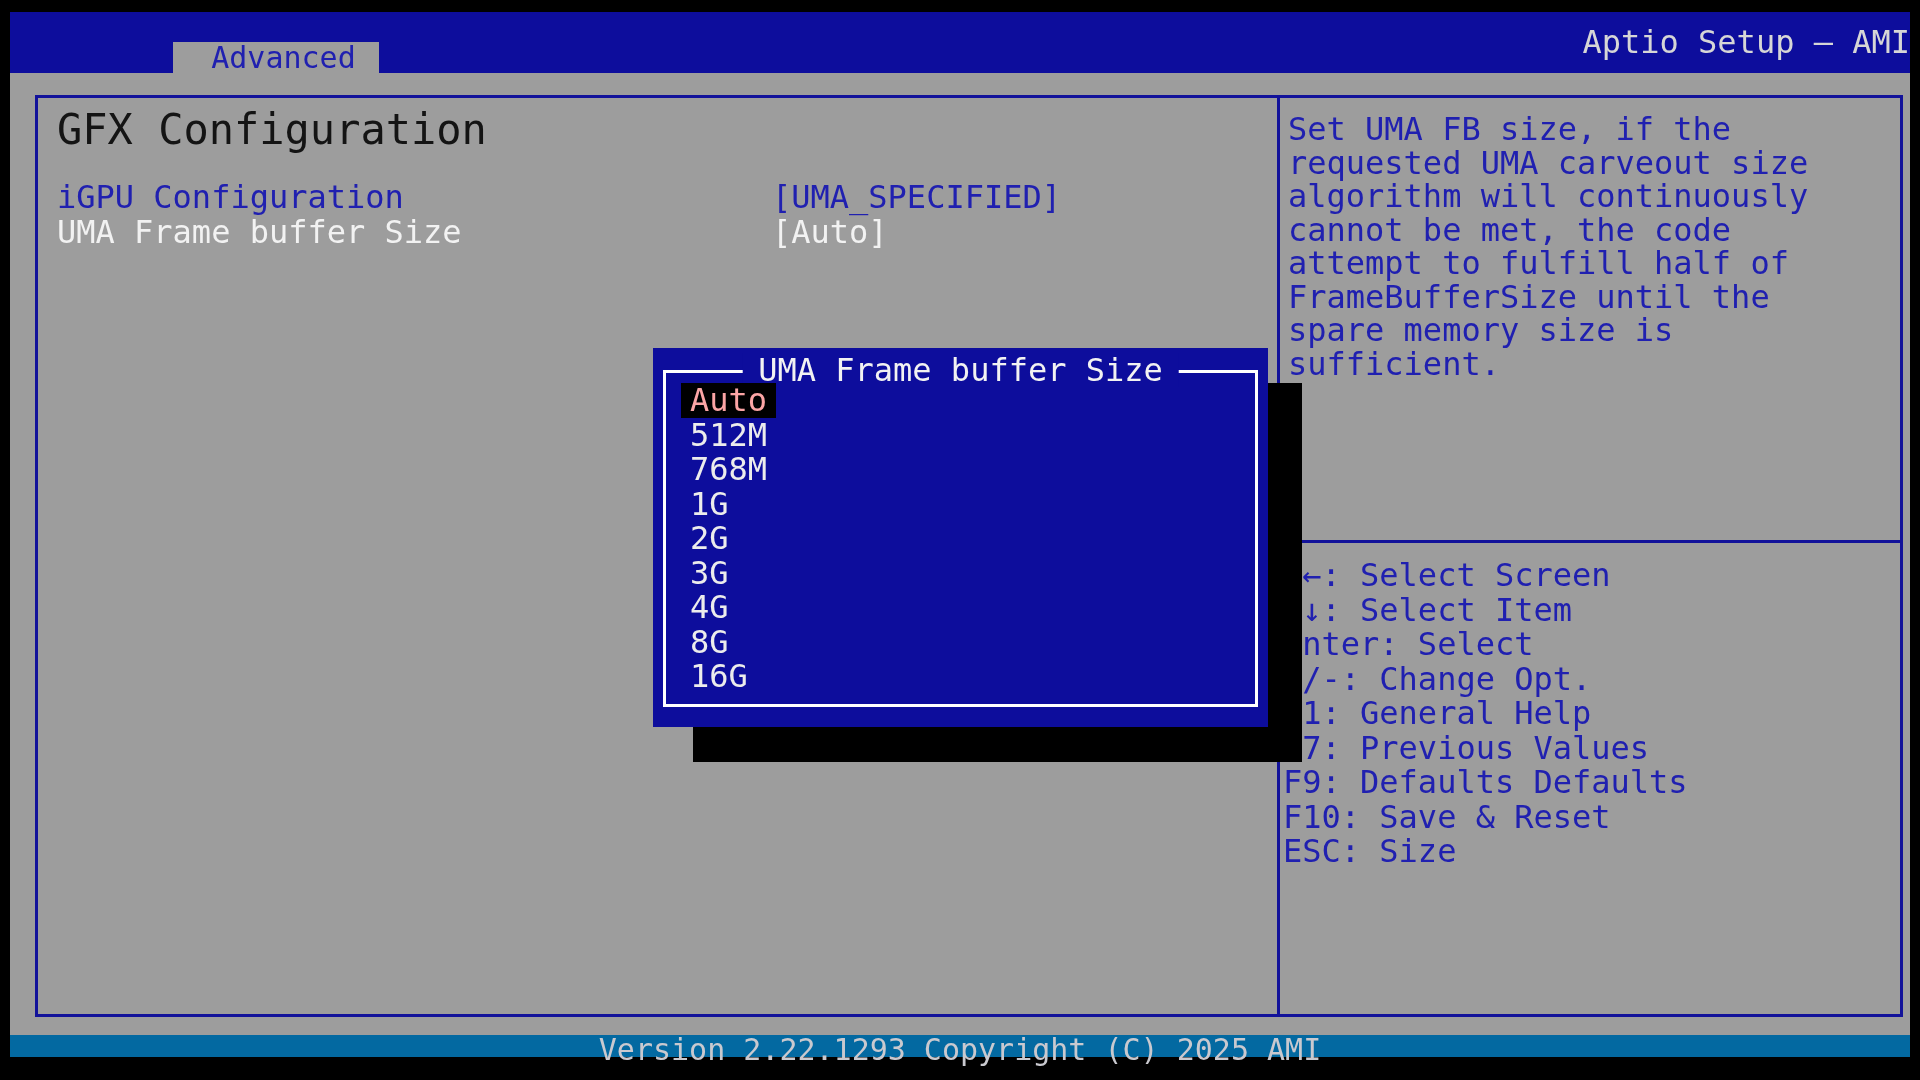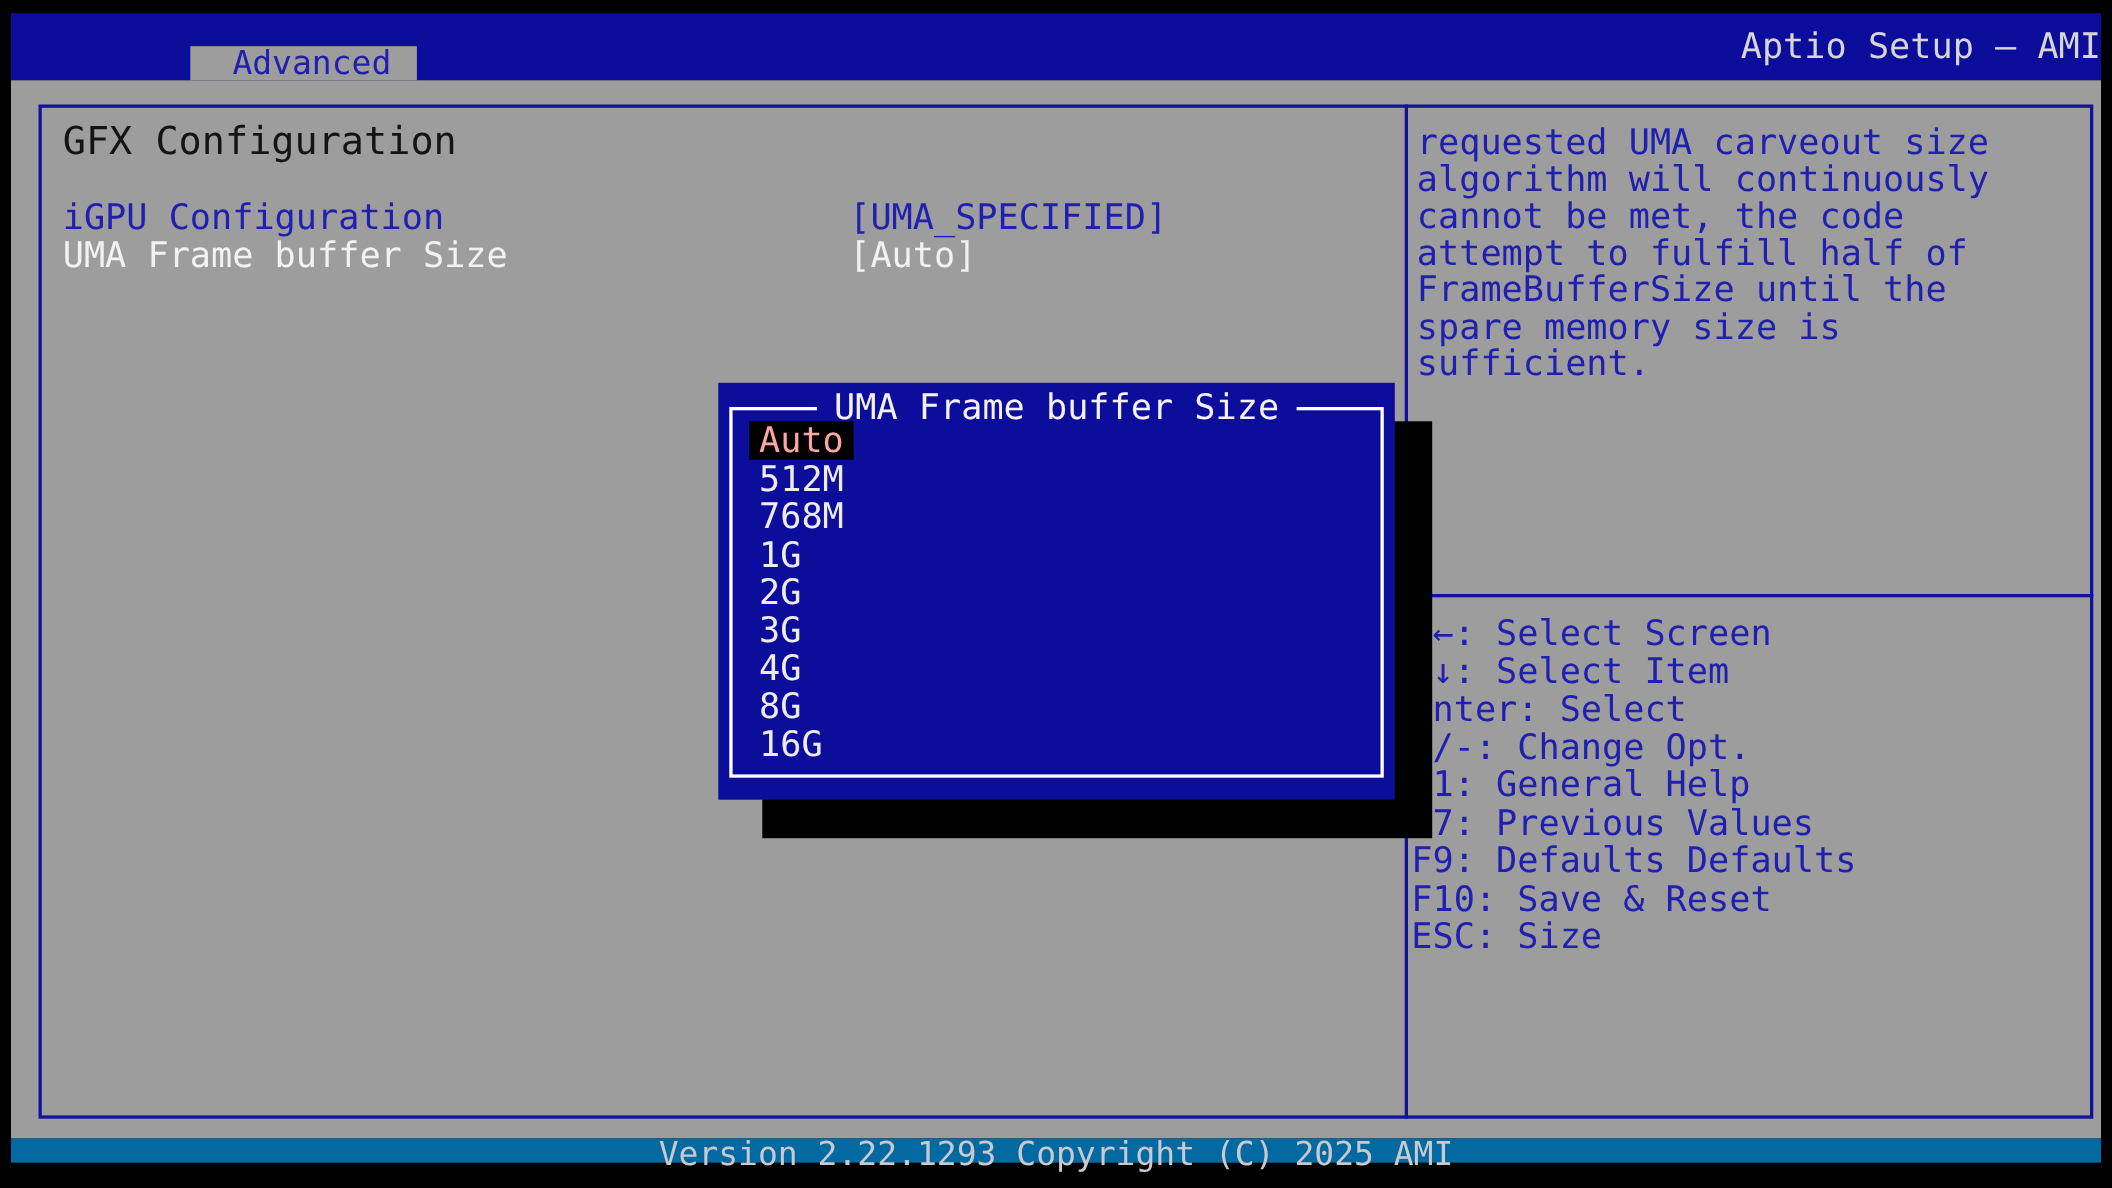--- a/index.html
+++ b/index.html
@@ -11,21 +11,21 @@
               font-size:32px;line-height:34px;color:#d6d6d6;white-space:pre;}
   .tab{position:absolute;left:163px;bottom:0;width:191px;height:31px;background:#9d9d9d;
        color:#2020b0;font-size:30px;line-height:31px;text-align:center;padding-left:15px;}
   
   .mat{position:absolute;left:10px;top:73px;width:1900px;height:962px;background:#9d9d9d;}
   .main-box{position:absolute;left:35px;top:95px;width:1868px;height:922px;
             border:3px solid #12129a;box-sizing:border-box;}
   .v-divider{position:absolute;left:1277px;top:95px;width:3px;height:922px;background:#12129a;}
   .h-divider{position:absolute;left:1280px;top:540px;width:623px;height:3px;background:#12129a;}
   
-  .section-title{position:absolute;left:57px;top:112px;font-size:35px;line-height:35px;color:#141414;white-space:pre;}
+  .section-title{position:absolute;left:57px;top:112px;font-size:42px;line-height:35px;color:#141414;white-space:pre;}
   .menu-rows{position:absolute;left:57px;top:180px;width:1180px;}
   .menu-item{position:relative;height:35px;line-height:35px;font-size:32px;color:#2020b0;white-space:pre;}
   .menu-item.selected{color:#f2f2f2;}
   .menu-item .value{position:absolute;left:715px;top:0;}
   
   .help-text{position:absolute;left:1288px;top:113px;width:600px;
              font-size:32px;line-height:33.5px;color:#2020b0;white-space:pre;}
   .hotkeys{position:absolute;left:1283px;top:558px;width:610px;
            font-size:32px;line-height:34.5px;color:#2020b0;white-space:pre;}
   
@@ -60,21 +60,21 @@
   <div class="v-divider"></div>
   <div class="h-divider"></div>
 
   <div class="section-title">GFX Configuration</div>
 
   <div class="menu-rows">
       <div class="menu-item"><span class="label">iGPU Configuration</span><span class="value">[UMA_SPECIFIED]</span></div>
       <div class="menu-item selected"><span class="label">UMA Frame buffer Size</span><span class="value">[Auto]</span></div>
     </div>
 
-  <div class="help-text"><div>requested UMA carveout size</div><div>algorithm will continuously</div><div>cannot be met, the code</div><div>attempt to fulfill half of</div><div>FrameBufferSize until the</div><div>spare memory size is</div><div>sufficient.</div></div>
+  <div class="help-text"><div>Set UMA FB size, if the</div><div>requested UMA carveout size</div><div>algorithm will continuously</div><div>cannot be met, the code</div><div>attempt to fulfill half of</div><div>FrameBufferSize until the</div><div>spare memory size is</div><div>sufficient.</div></div>
 
   <div class="hotkeys"><div>→←: Select Screen</div><div>↑↓: Select Item</div><div>Enter: Select</div><div>+/-: Change Opt.</div><div>F1: General Help</div><div>F7: Previous Values</div><div>F9: Defaults Defaults</div><div>F10: Save &amp; Reset</div><div>ESC: Size</div></div>
 
   <div class="popup-shadow"></div>
 
   <div class="popup">
     <div class="popup-border"></div>
     <div class="popup-title">UMA Frame buffer Size</div>
     <div class="popup-options">
         <div class="popup-option selected"><span>Auto</span></div>

